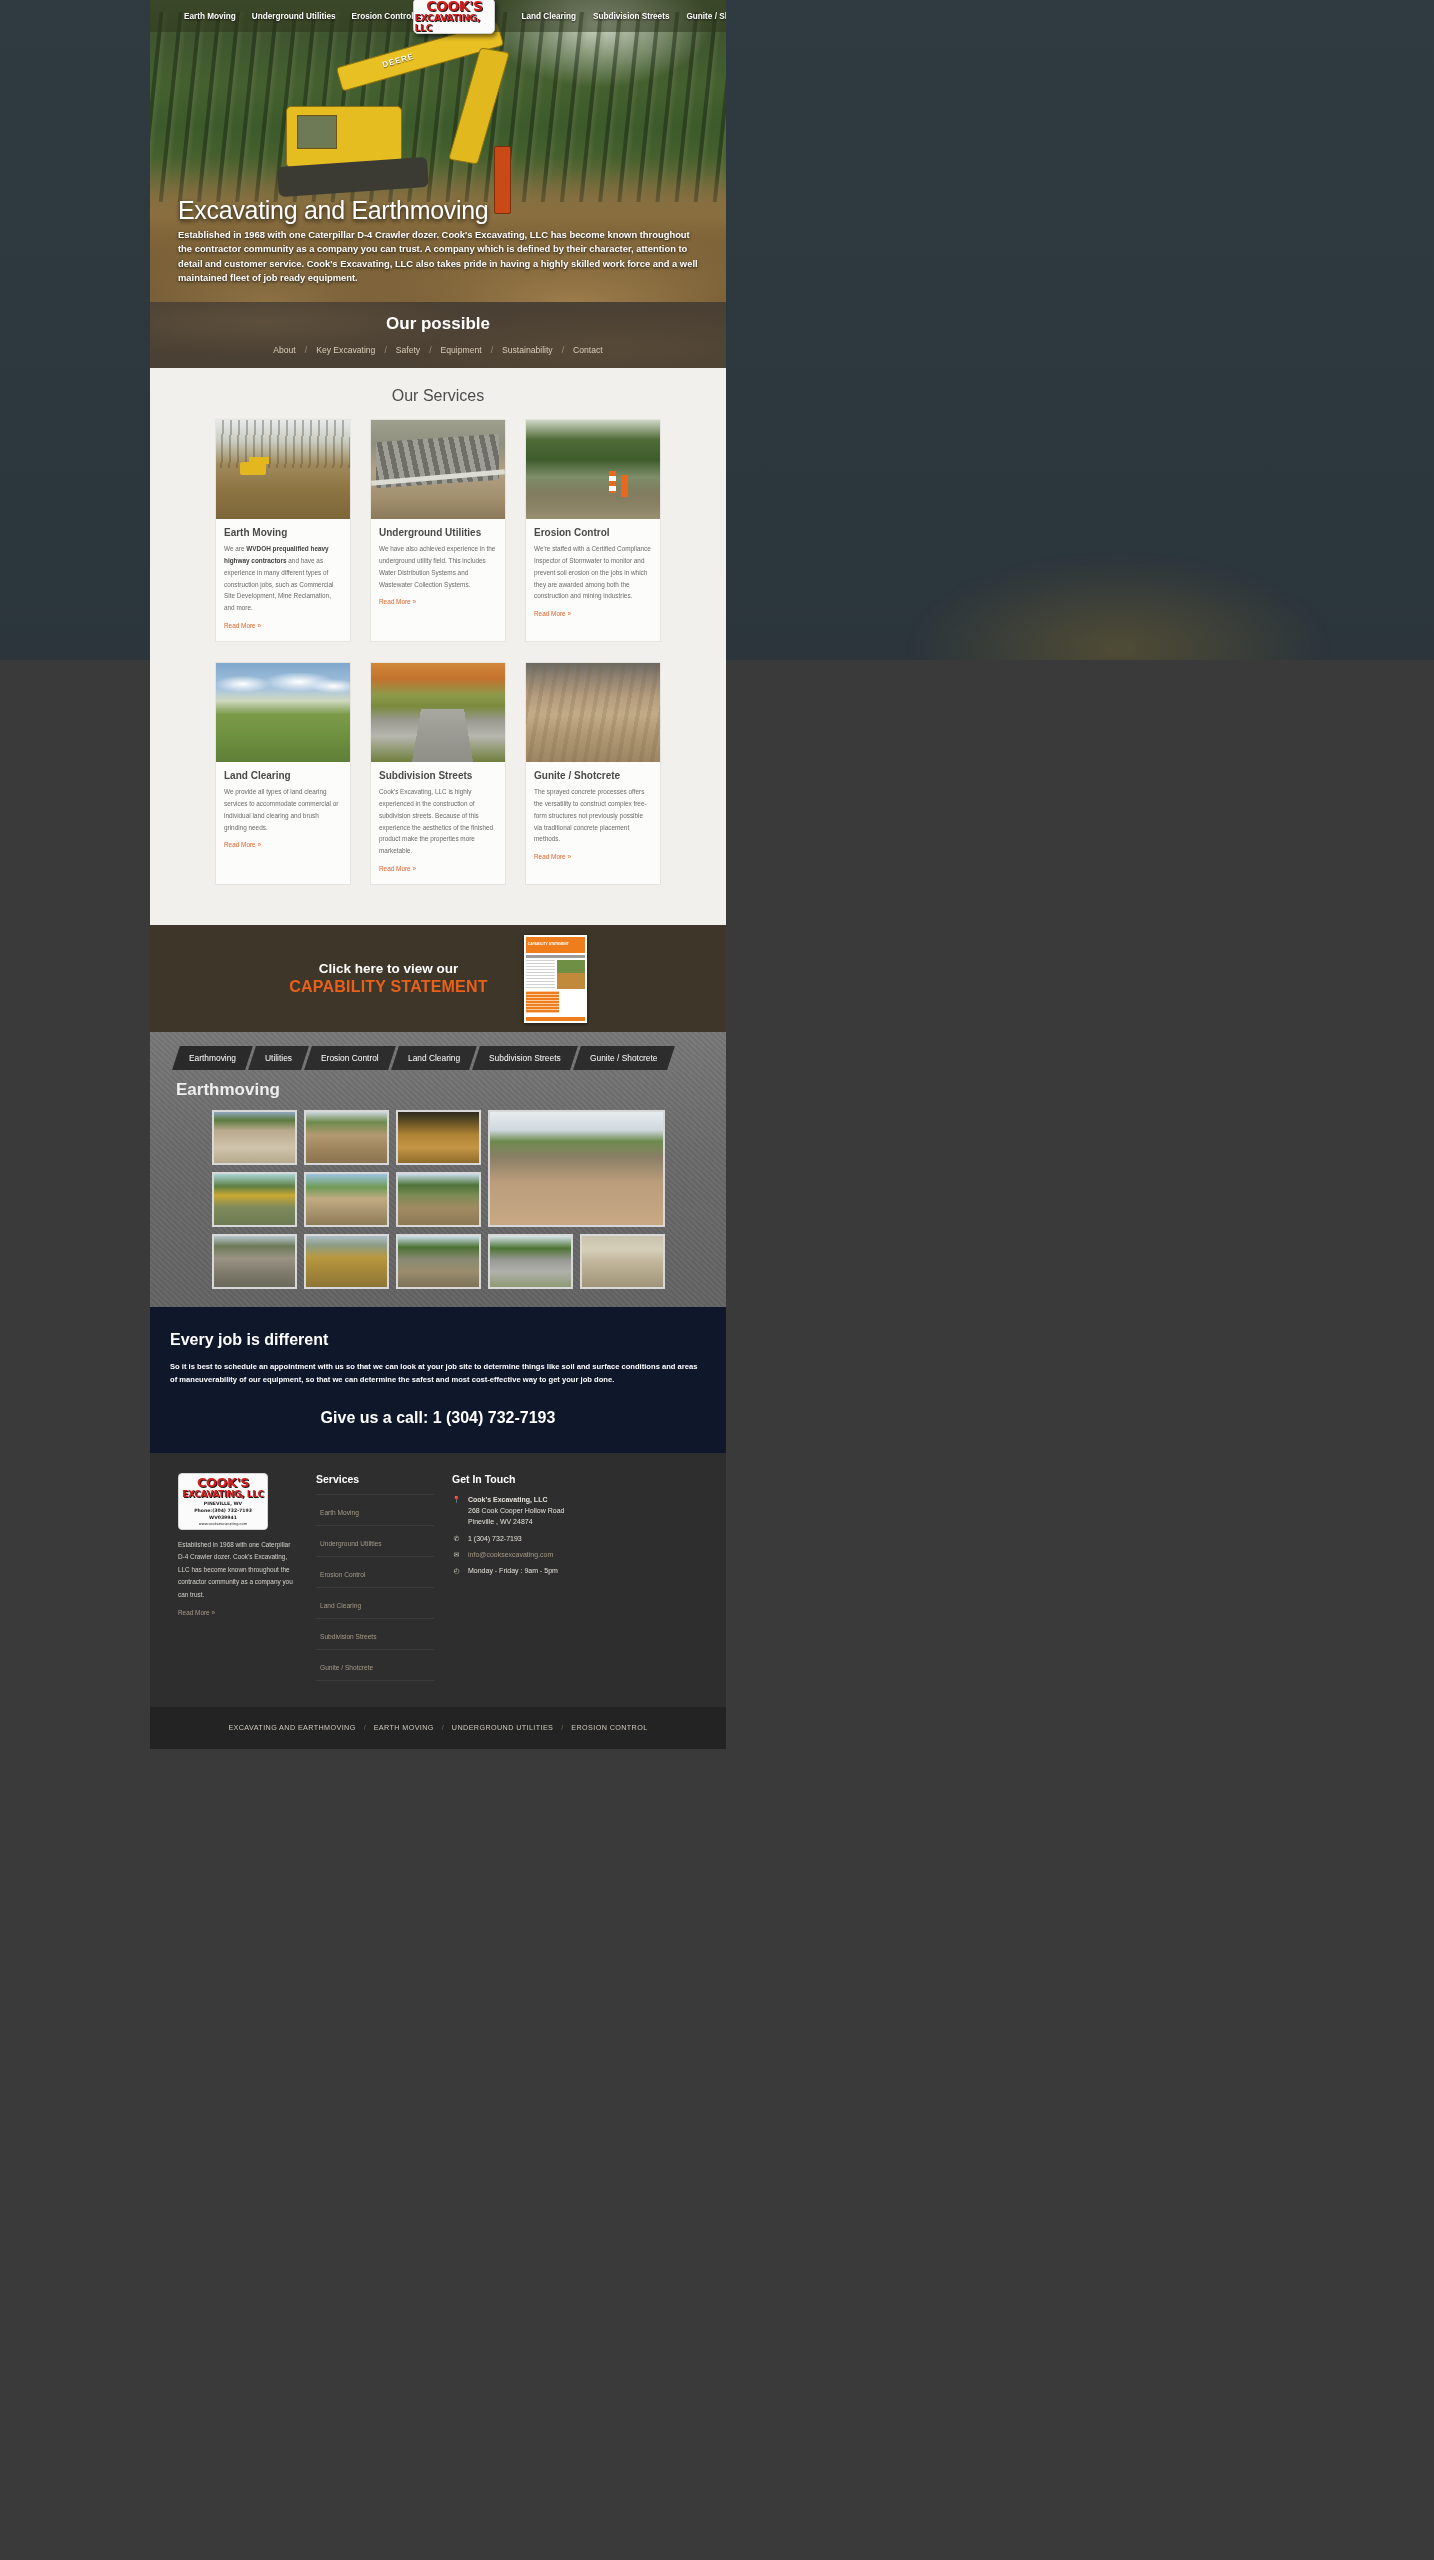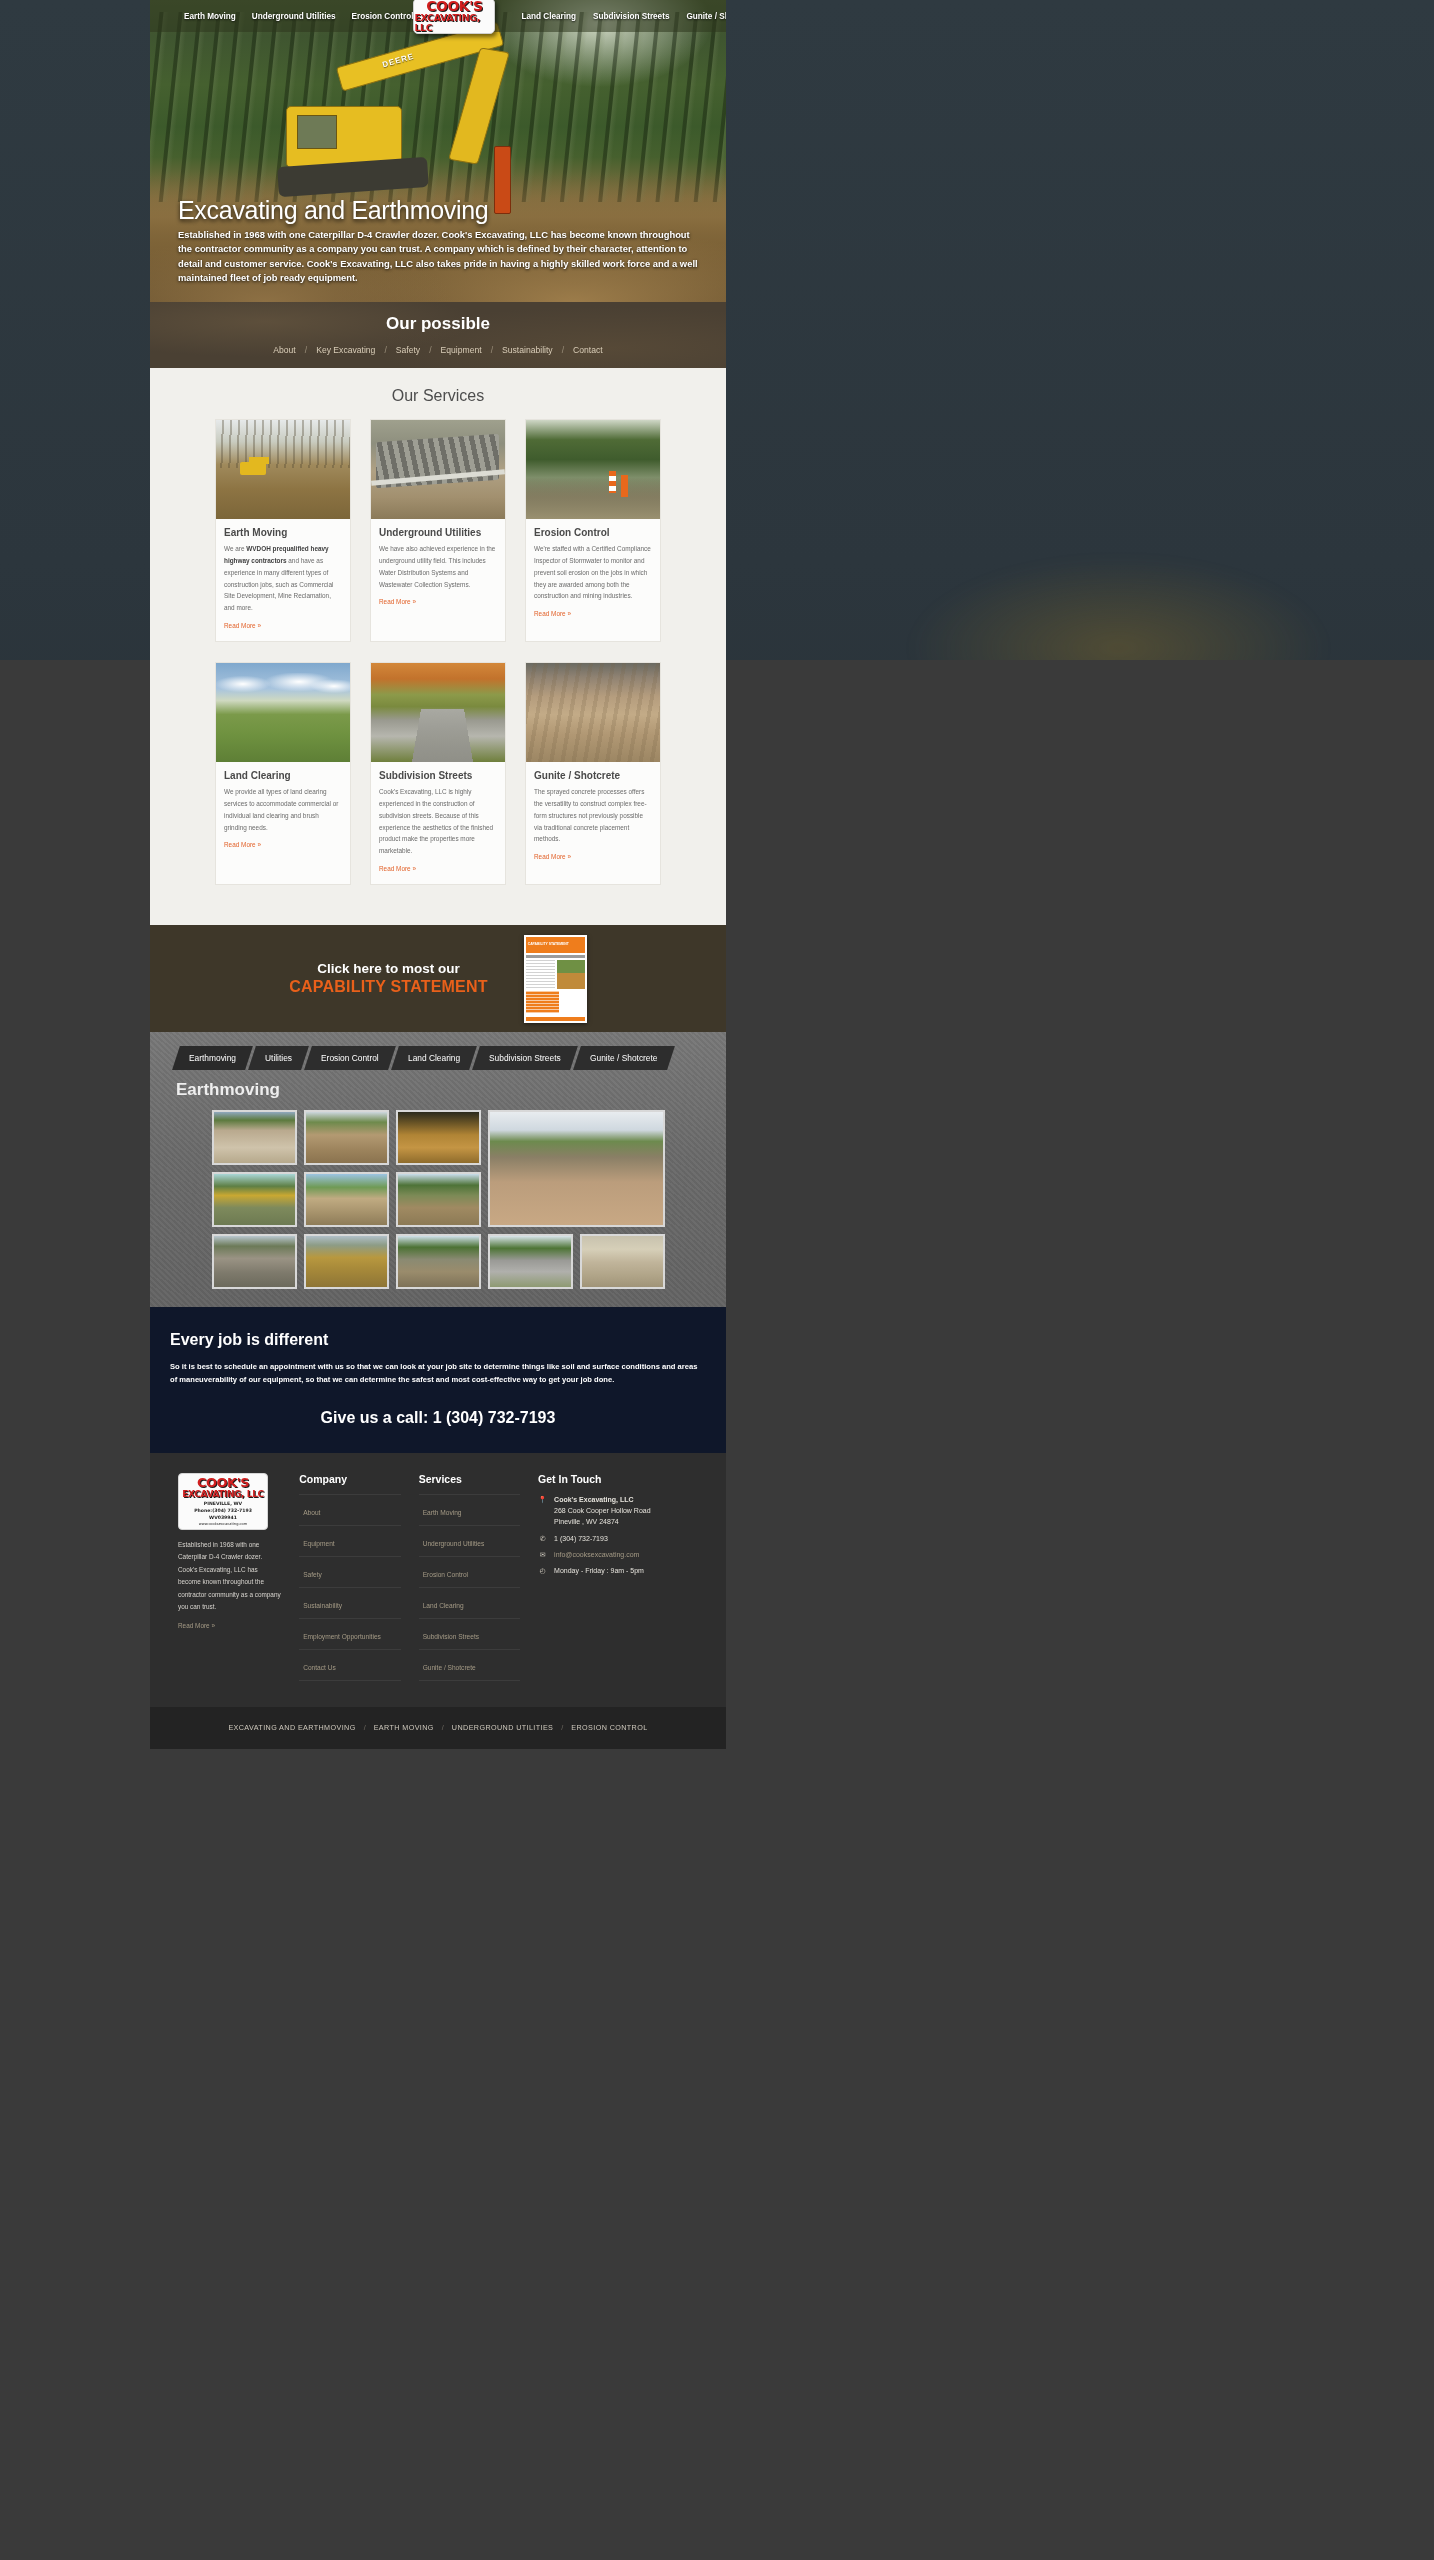--- a/index.html
+++ b/index.html
@@ -738,21 +738,21 @@
           <h3 class="svc-name">Gunite / Shotcrete</h3>
           <p class="svc-desc">The sprayed concrete processes offers the versatility to construct complex free-form structures not previously possible via traditional concrete placement methods.</p>
           <a class="svc-more" href="#">Read More »</a>
         </div>
       </article>
     </div>
   </section>
 
   <section class="capability">
     <div class="cap-text">
-      <div class="cap-line1">Click here to most our</div>
+      <div class="cap-line1">Click here to view our</div>
       <div class="cap-line2">CAPABILITY STATEMENT</div>
     </div>
     <div class="cap-thumb">
       <div class="ct-head">
         <div class="ct-head-txt">CAPABILITY STATEMENT</div>
       </div>
       <div class="ct-bar"></div>
       <div class="ct-mid">
         <div class="ct-list"></div>
         <div class="ct-photo"></div>
@@ -807,31 +807,20 @@
         <div class="foot-logo-l2">EXCAVATING, LLC</div>
         <div class="foot-logo-addr">PINEVILLE,  WV</div>
         <div class="foot-logo-addr">Phone:(304) 732-7193</div>
         <div class="foot-logo-addr">WV039941</div>
         <div class="foot-logo-url">www.cooksexcavating.com</div>
       </div>
       <p class="foot-about">Established in 1968 with one Caterpillar D-4 Crawler dozer. Cook's Excavating, LLC has become known throughout the contractor community as a company you can trust.</p>
       <a class="foot-readmore" href="#">Read More »</a>
     </div>
 
-    <div class="fcol">
-      <h3 class="fcol-title">Company</h3>
-      <ul class="flink-list">
-        <li><a href="#">About</a></li>
-        <li><a href="#">Equipment</a></li>
-        <li><a href="#">Safety</a></li>
-        <li><a href="#">Sustainability</a></li>
-        <li><a href="#">Employment Opportunities</a></li>
-        <li><a href="#">Contact Us</a></li>
-      </ul>
-    </div>
 
     <div class="fcol">
       <h3 class="fcol-title">Services</h3>
       <ul class="flink-list">
         <li><a href="#">Earth Moving</a></li>
         <li><a href="#">Underground Utilities</a></li>
         <li><a href="#">Erosion Control</a></li>
         <li><a href="#">Land Clearing</a></li>
         <li><a href="#">Subdivision Streets</a></li>
         <li><a href="#">Gunite / Shotcrete</a></li>

